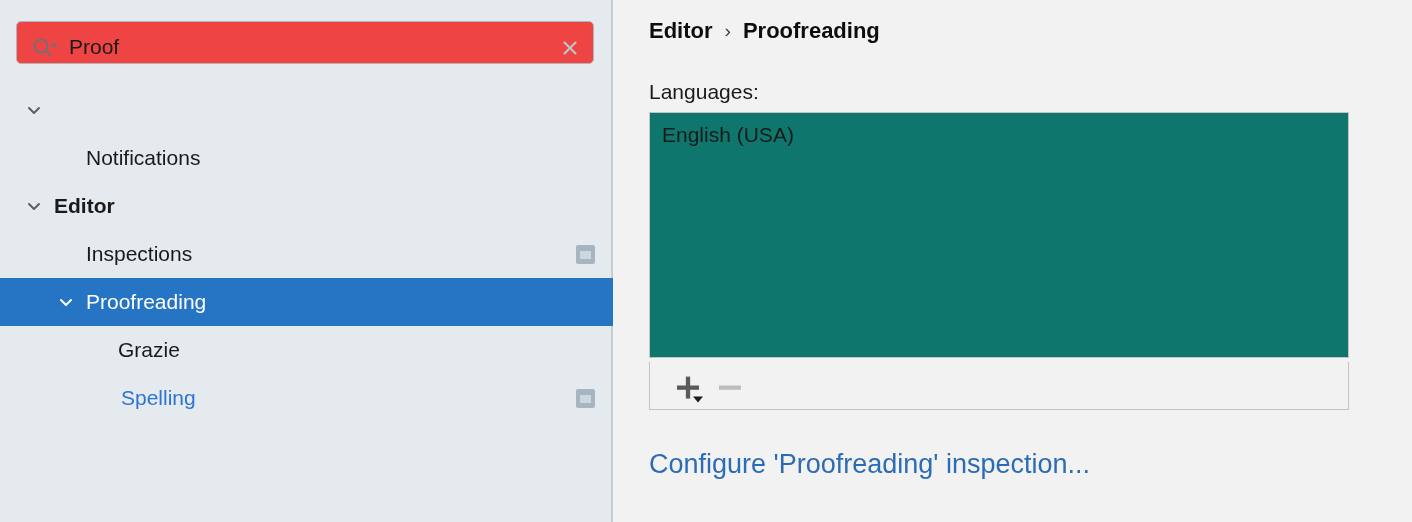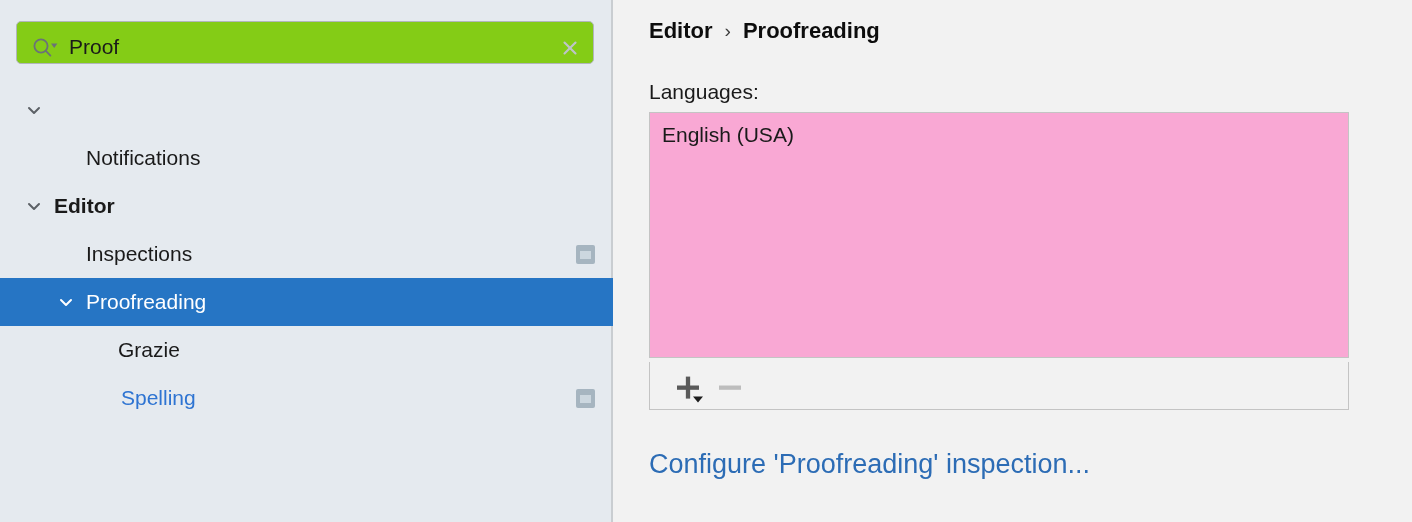--- a/index.html
+++ b/index.html
@@ -33,21 +33,21 @@
   .search-wrap {
     position: absolute;
     left: 16px;
     top: 21px;
     width: 578px;
     height: 43px;
   }
   .search-box {
     width: 100%;
     height: 100%;
-    background: #84cc16;
+    background: #ef4444;
     border: 1px solid #b1b6bb;
     border-radius: 5px;
     display: flex;
     align-items: center;
     padding: 11px 10px 0 14px;
   }
   .magnifier {
     flex: 0 0 auto;
     width: 28px;
     height: 22px;
@@ -159,21 +159,21 @@
     color: #1a1a1a;
     line-height: 26px;
   }
 
   .list-box {
     position: absolute;
     left: 36px;
     top: 112px;
     width: 700px;
     height: 246px;
-    background: #f9a8d4;
+    background: #0f766e;
     border: 1px solid #c4c4c4;
   }
   .list-item {
     height: 44px;
     display: flex;
     align-items: center;
     padding: 0 12px;
     font-size: 21px;
     color: #1a1a1a;
     line-height: 24px;

